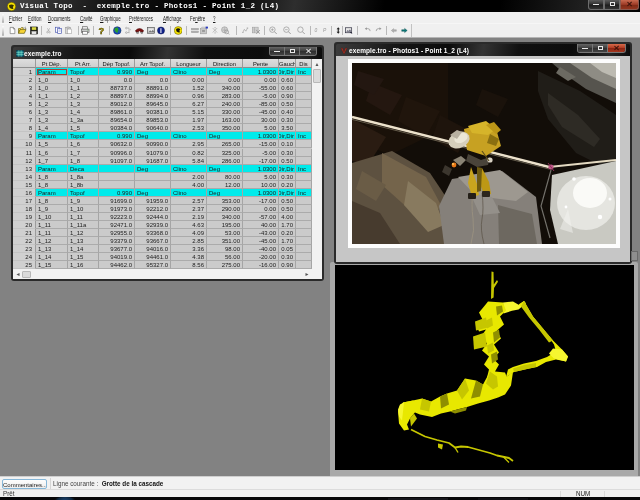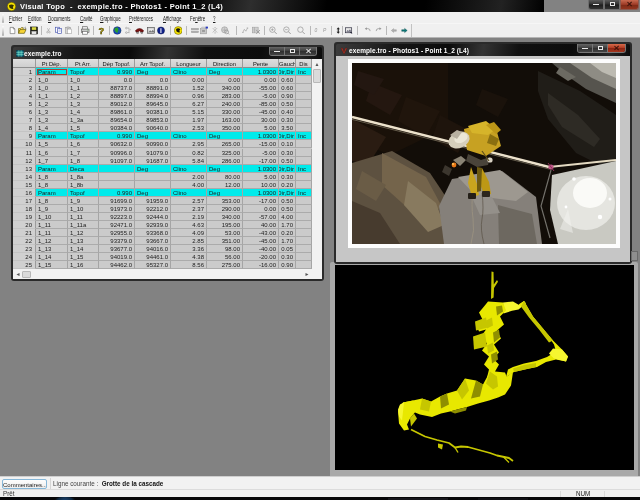--- a/index.html
+++ b/index.html
@@ -1,20 +1,20 @@
 <!DOCTYPE html>
 <html><head><meta charset="utf-8">
 <style>
 html,body{margin:0;padding:0;width:640px;height:500px;overflow:hidden;
  font-family:"Liberation Sans",sans-serif;}
 *{box-sizing:border-box;}
 .abs{position:absolute;}
 #stage{position:relative;width:640px;height:500px;background:#828282;overflow:hidden;}
-#titlebar{left:0;top:0;width:544px;height:12px;
- background:linear-gradient(100deg,#4a4a4a 0%,#111 18%,#000 34%,#2e2e2e 46%,#000 60%,#000 78%,#222 92%,#000 100%);}
+#titlebar{left:0;top:0;width:640px;height:12px;
+ background:linear-gradient(100deg,#4a4a4a 0%,#111 18%,#000 34%,#2e2e2e 46%,#000 60%,#000 78%,#222 92%,#000 100%);font-family:Liberation Mono, monospace;}
 #titlebar .txt{left:20px;top:0;height:12px;line-height:13px;color:#fff;font-size:7.5px;font-weight:bold;
  white-space:nowrap;letter-spacing:.3px;}
 .capbtn{top:0;height:10px;border:1px solid #6d6d6d;border-top:none;color:#eee;text-align:center;
  background:linear-gradient(#5a5a5a,#333 45%,#1d1d1d 55%,#333);}
 #menubar{left:0;top:12px;width:640px;height:12px;background:#f0f0f0;border-bottom:1px solid #f6f6f6;}
 #menubar span{position:absolute;top:0;font-size:6.5px;color:#1a1a1a;line-height:13px;white-space:nowrap;
  transform:scaleX(.68);transform-origin:0 50%;}
 #menubar u{text-decoration-thickness:0.5px;text-underline-offset:1px;}
 .grip{position:absolute;width:2px;background:linear-gradient(#fff,#aaa);border-radius:1px;}
 #toolbar{left:0;top:24px;width:640px;height:14px;background:#f0f0f0;}

